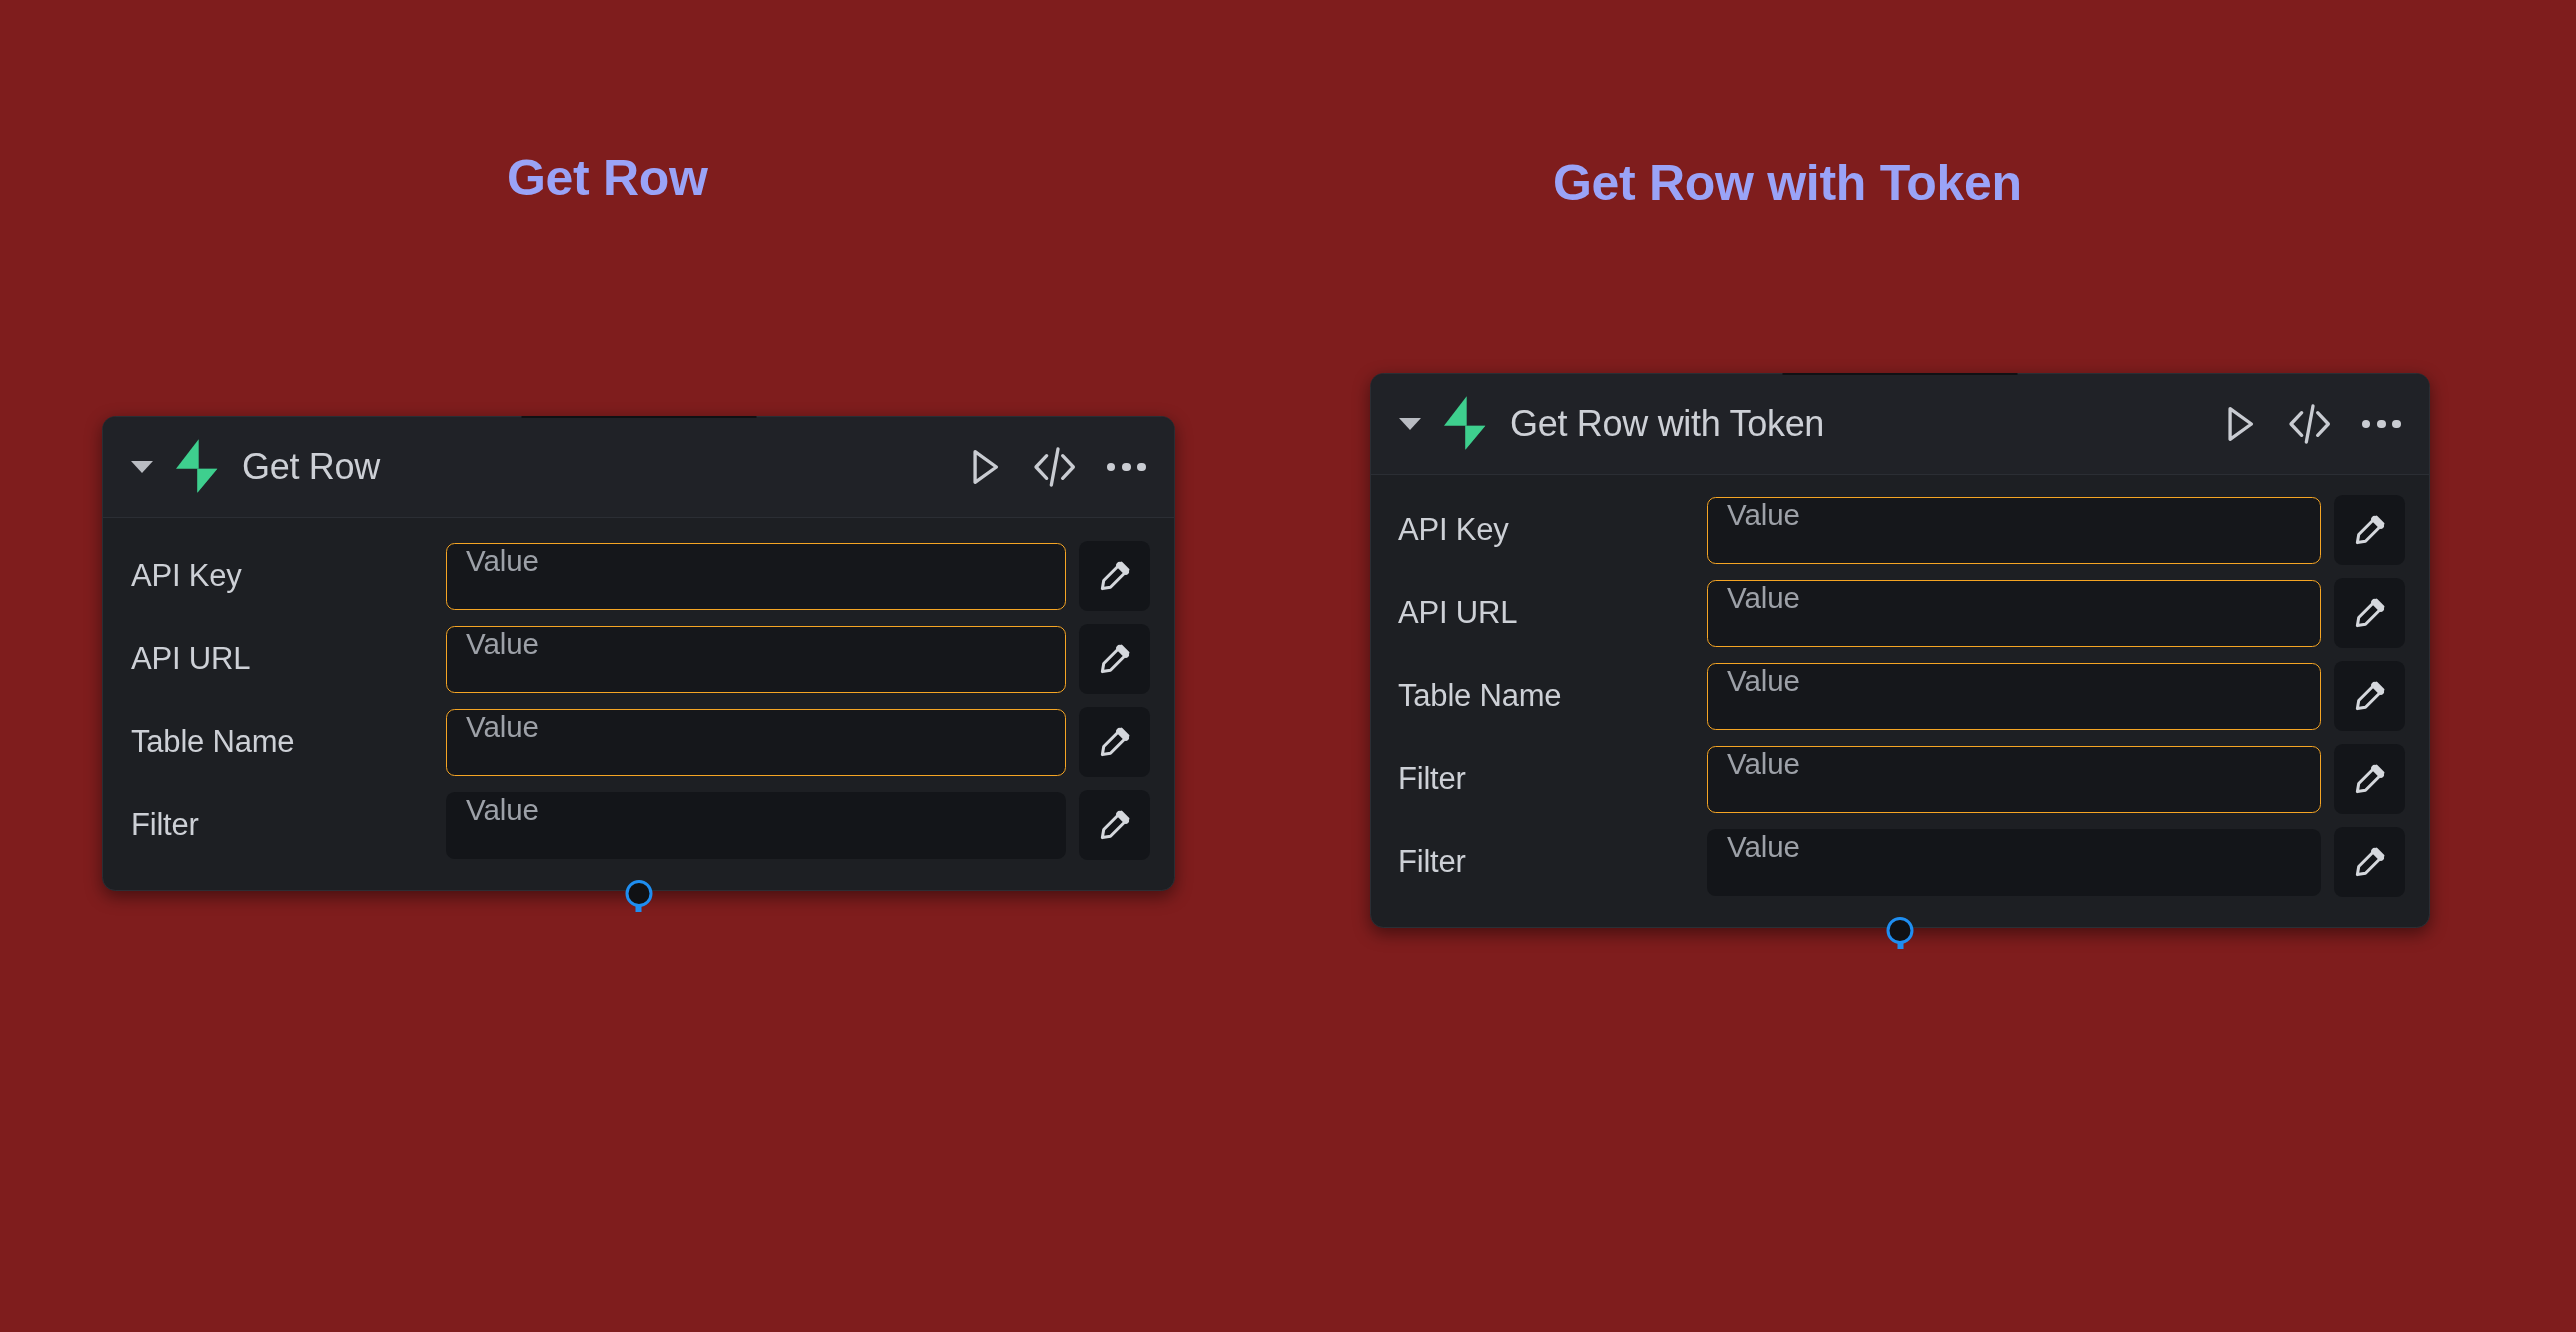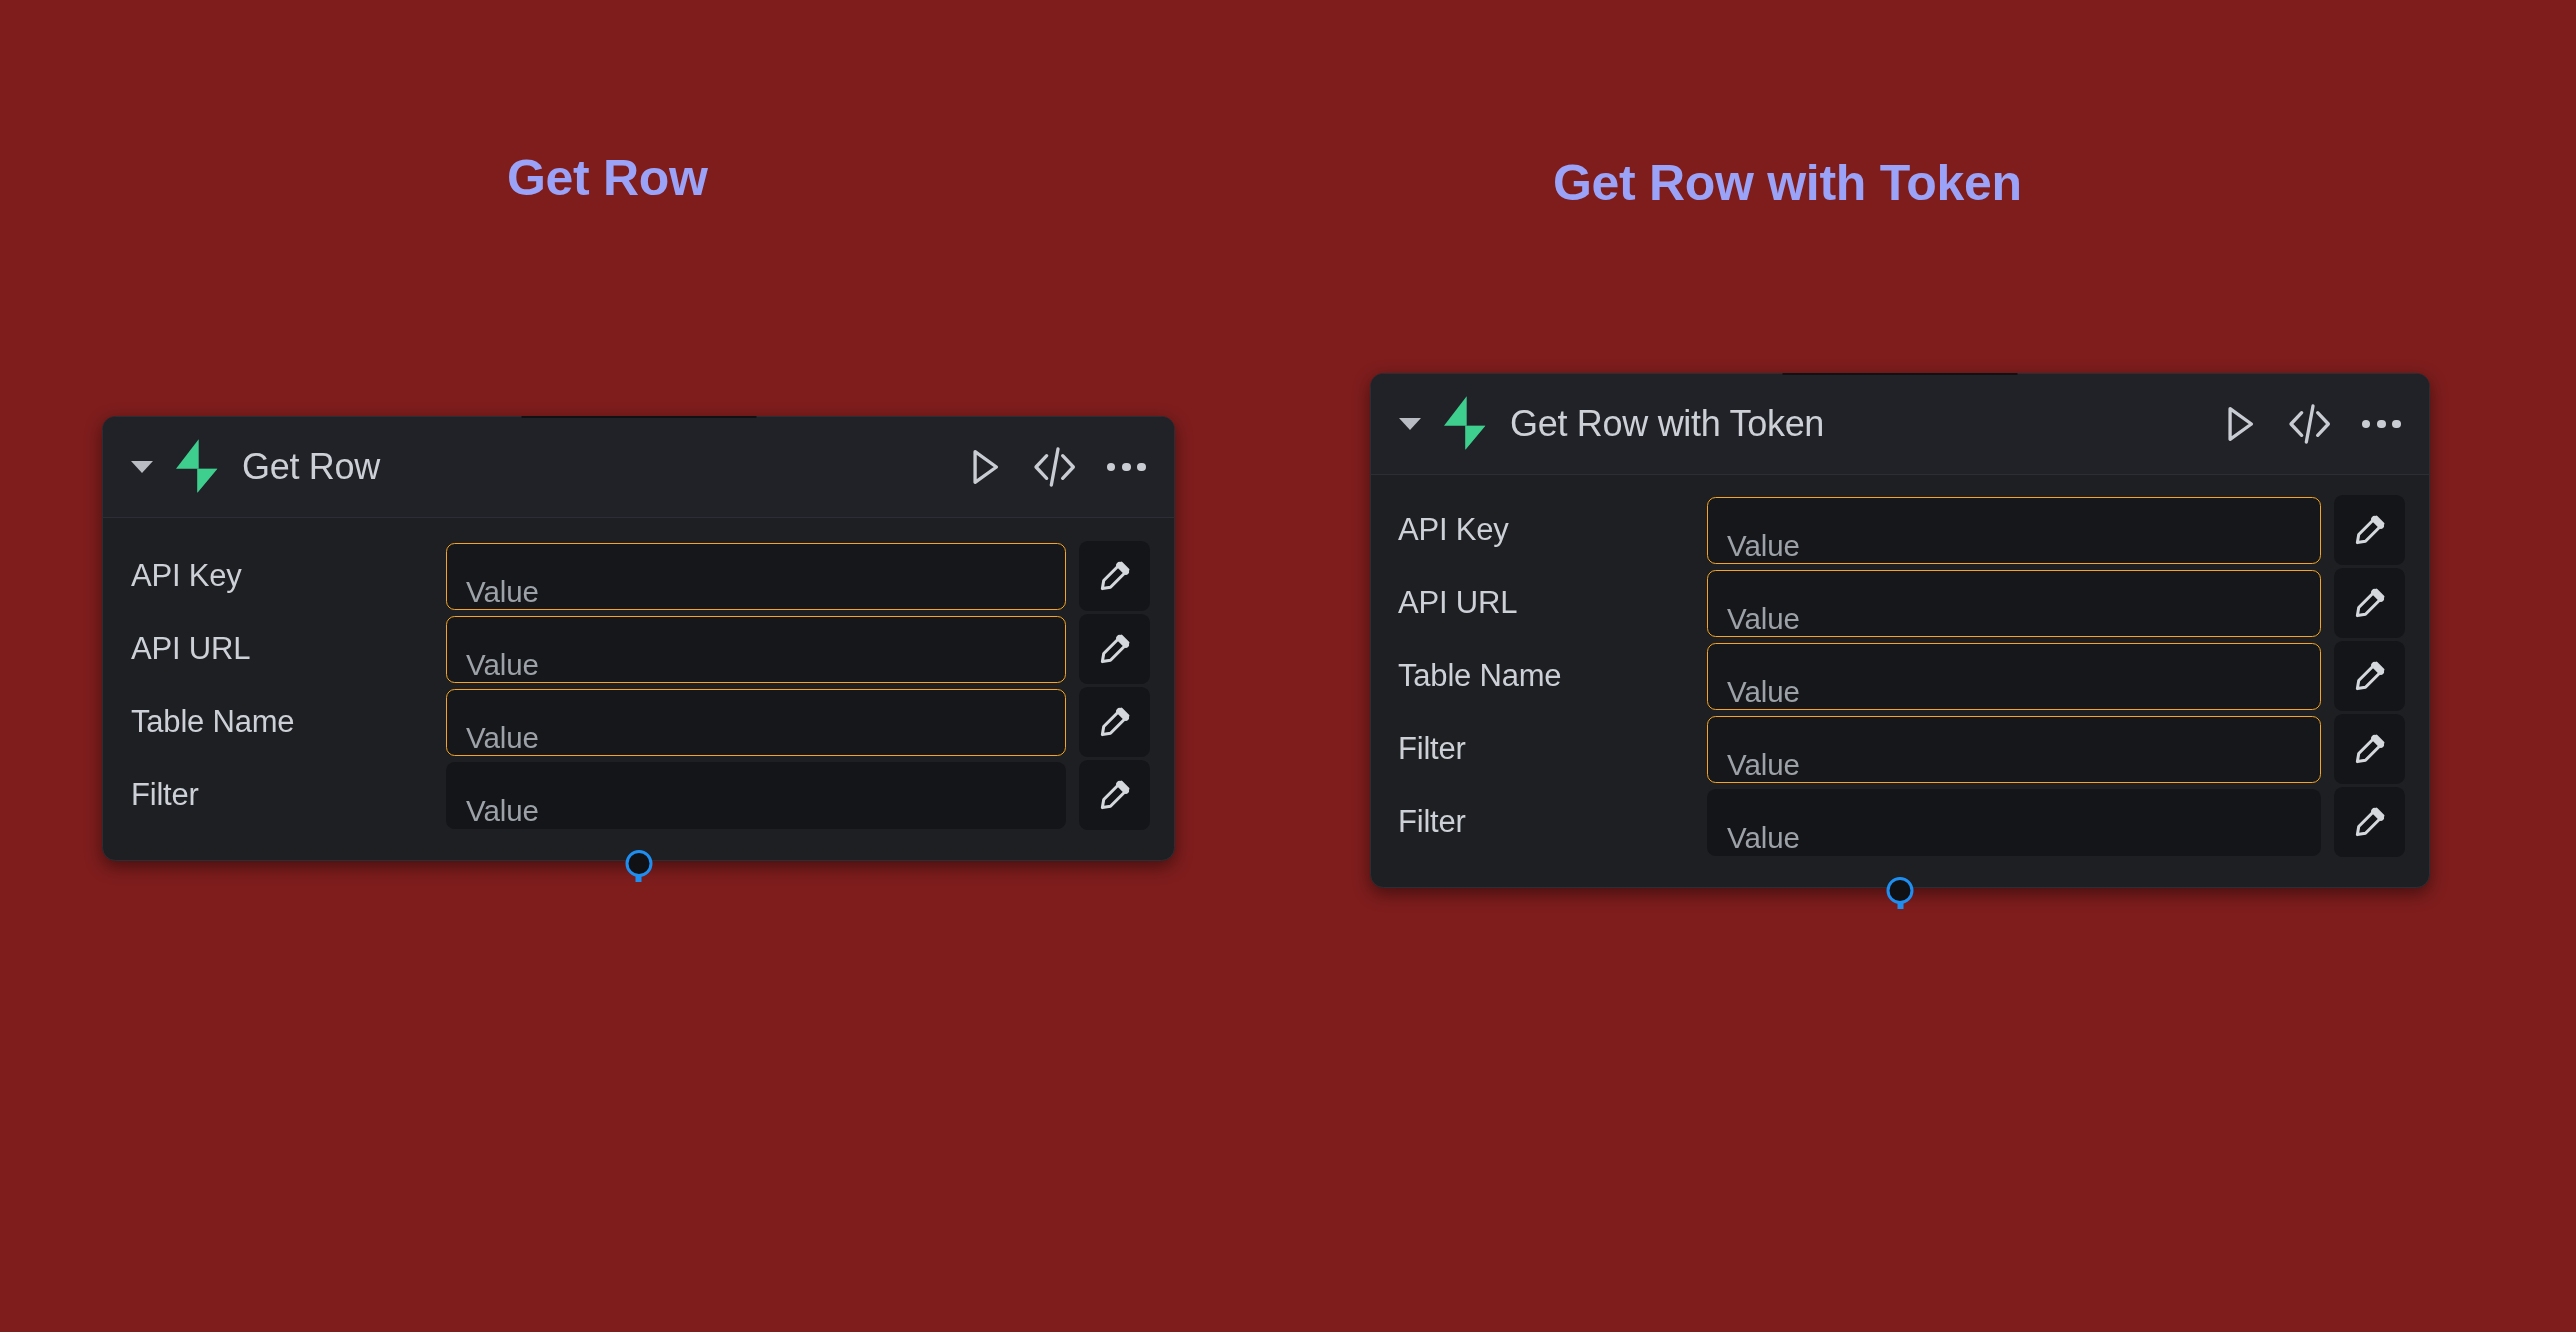--- a/index.html
+++ b/index.html
@@ -90,42 +90,42 @@
   .dots-icon { display: flex; gap: 6.7px; align-items: center; }
   .dots-icon i { width: 8.7px; height: 8.7px; border-radius: 50%; background: #c9ccd2; display: block; }
 
   
   .node-body { padding: 23px 24px 29.5px 28px; }
   #node-right .node-body { padding: 20px 24px 29.5px 27px; }
 
   .field-row {
     display: flex;
     align-items: center;
-    margin-bottom: 3px;
+    margin-bottom: 13px;
   }
   .field-row:last-child { margin-bottom: 0; }
 
   .field-label {
     width: 315px;
     flex: 0 0 315px;
     color: #cdd0d6;
     font-size: 31px;
     letter-spacing: -0.2px;
     white-space: nowrap;
   }
   #node-right .field-label { width: 309px; flex: 0 0 309px; }
 
   .field-input {
     flex: 1 1 auto;
     height: 67px;
     background: #131519;
     border: 1.3px solid transparent;
     border-radius: 8.7px;
     display: flex;
-    align-items: flex-end;
+    align-items: flex-start;
     padding: 0 19px;
     cursor: text;
   }
   .field-input.highlight {
     border-color: #f5a524;
     background: #15171b;
   }
   .field-input .placeholder {
     color: #9da1a8;
     font-size: 29.5px;

